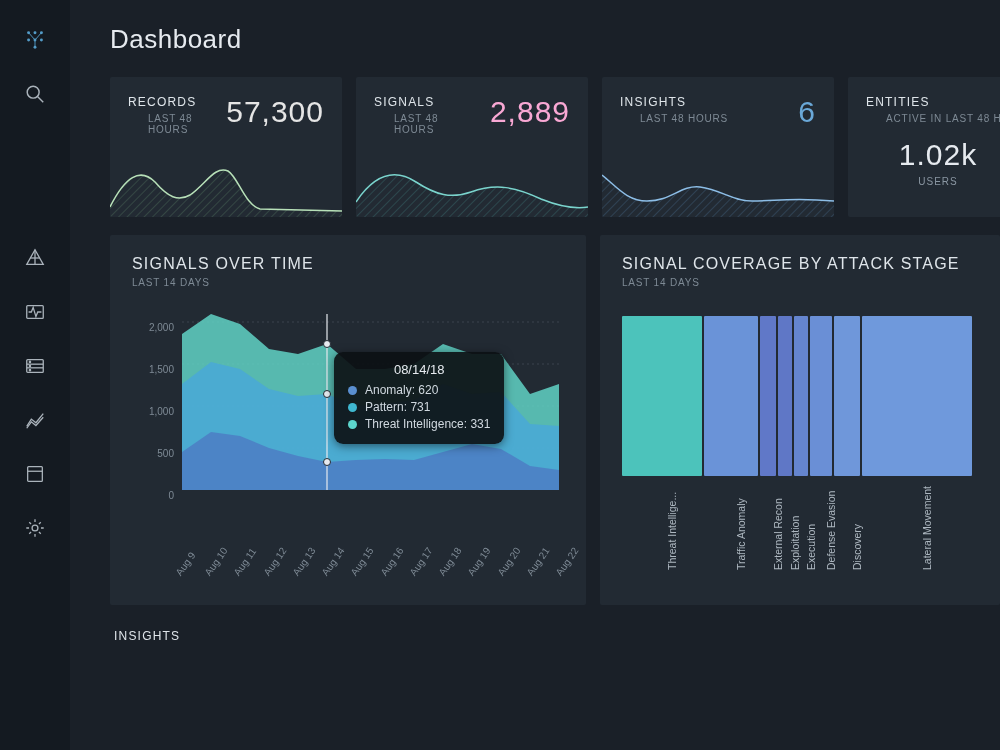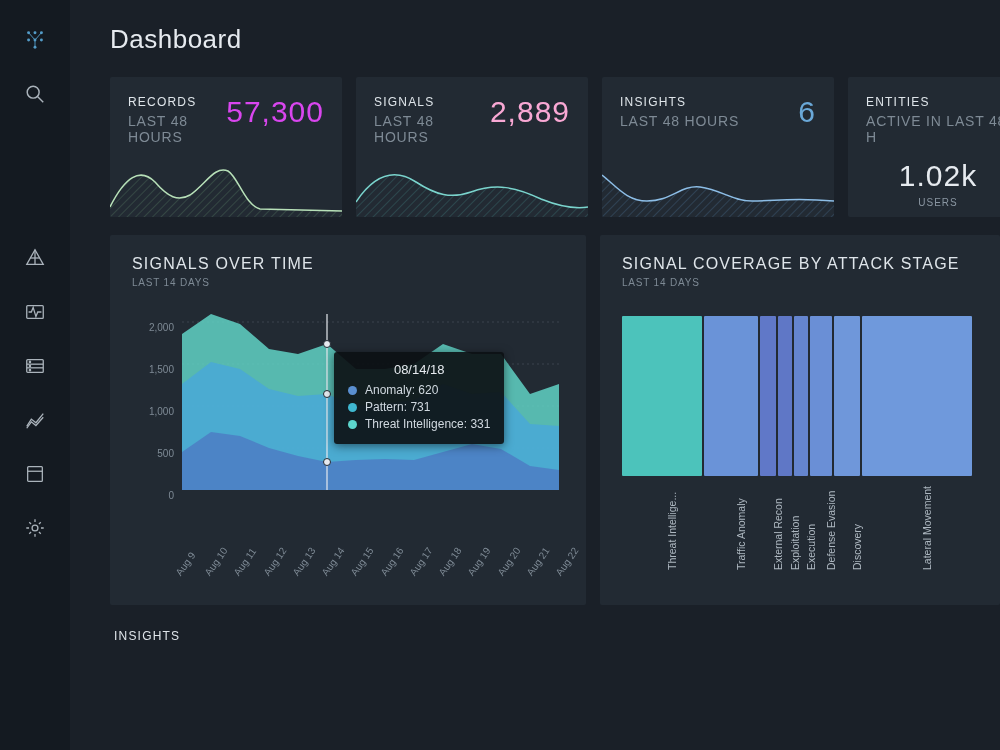--- a/index.html
+++ b/index.html
@@ -56,26 +56,26 @@
     overflow: hidden;
     padding: 18px 18px 0 18px;
     flex-shrink: 0;
   }
   .stat-card .head { display: flex; justify-content: space-between; align-items: flex-start; gap: 25px; }
   .stat-card .labelcol { display:flex; flex-direction:column; gap:4px;}
   .stat-card .label {
     font-size: 12px; letter-spacing: 1.2px; color:#dfe5ea; font-weight:500;
   }
   .stat-card .sublabel {
-    font-size: 14px; letter-spacing: 0.8px; color:#7e8a95;
+    font-size: 10px; letter-spacing: 0.8px; color:#7e8a95;margin-left:20px;
   }
   .stat-card .value {
     font-size: 30px; font-weight: 300; letter-spacing: 1px;
   }
-  .v-green { color:#d946ef;text-align:center; }
+  .v-green { color:#e5e5e5;text-align:center; }
   .v-teal  { color:#f9a8d4; }
   .v-blue  { color:#6aa8d8; }
   .stat-card svg.spark {
     position:absolute; left:0; bottom:0; width:100%; height:60px;
   }
   .entities-card { padding-bottom:14px; }
   .entities-card .bigval {
     font-size: 30px; font-weight:300; color:#e6eaef; text-align:center; margin-top:14px; letter-spacing:1px;
   }
   .entities-card .users {
@@ -99,21 +99,21 @@
   .yaxis { position:absolute; left:0; top:8px; width:42px; }
   .ytick { position:absolute; right:0; font-size:10px; color:#7e8a95; text-align:right; width:42px;}
   .gridline { stroke:#4a5560; stroke-width:1; stroke-dasharray:2 3; opacity:0.6;}
   .xaxis { position:absolute; left:50px; bottom:0; display:flex; width:380px; }
   .xtick { font-size:10px; color:#7e8a95; transform:rotate(-55deg); transform-origin:left center; white-space:nowrap; position:absolute; bottom:-6px;}
 
   .tooltip {
     position:absolute;
     left:202px; top:38px;
     background:rgba(12,16,20,0.92);
-    border-radius:3px;
+    border-radius:9px;
     padding:10px 14px;
     font-size:12px;
     color:#d0d8df;
     min-width:170px;
     box-shadow:0 2px 10px rgba(0,0,0,0.5);
   }
   .tooltip .tt-date { text-align:center; font-size:13px; margin-bottom:6px; color:#e6eaef;}
   .tooltip .row { display:flex; align-items:center; gap:8px; margin:3px 0; font-size:12px;}
   .dot { width:9px; height:9px; border-radius:50%; flex-shrink:0;}
   .dot-a { background:#5a8fd0;}

